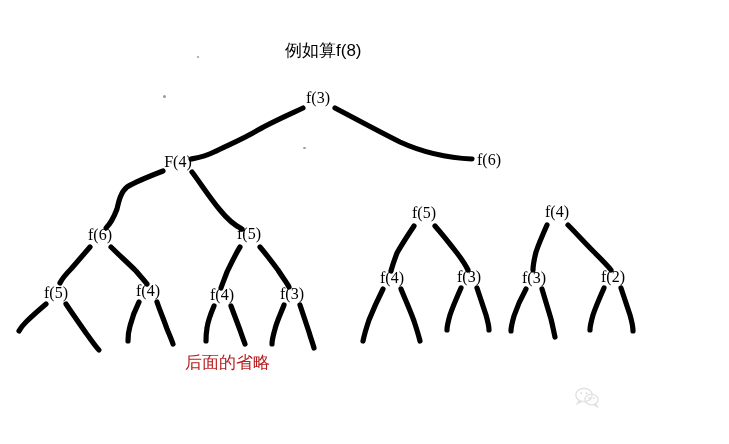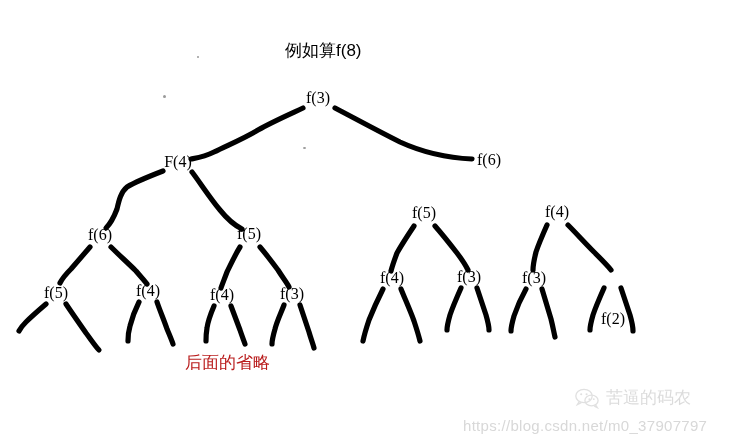--- a/index.html
+++ b/index.html
@@ -175,37 +175,35 @@
   <div class="node-label" style="left:424px; top:213px;">f(5)</div>
   <div class="node-label" style="left:557px; top:212px;">f(4)</div>
 
   <div class="node-label" style="left:56px; top:293px;">f(5)</div>
   <div class="node-label" style="left:148px; top:291px;">f(4)</div>
   <div class="node-label" style="left:222px; top:295px;">f(4)</div>
   <div class="node-label" style="left:292px; top:294px;">f(3)</div>
   <div class="node-label" style="left:392px; top:278px;">f(4)</div>
   <div class="node-label" style="left:469px; top:277px;">f(3)</div>
   <div class="node-label" style="left:534px; top:278px;">f(3)</div>
-  <div class="node-label" style="left:613px; top:277px;margin-top:42px;">f(2)</div>
+  <div class="node-label" style="left:613px; top:277px;">f(2)</div>
 
   <div class="caption-text">后面的省略</div>
 
   <div class="wm-brand">
     <svg class="wm-logo" viewBox="0 0 26 22" aria-hidden="true">
       <g fill="none" stroke="#9a9a9a" stroke-width="1.3">
         <ellipse cx="10" cy="9" rx="8.2" ry="6.6"></ellipse>
         <path d="M5.5,14.2 L3.4,17.6 L7.2,15.6"></path>
         <ellipse cx="17.5" cy="13.5" rx="6.6" ry="5.4"></ellipse>
         <path d="M21.5,17.8 L23.3,20.6 L20.2,19.1"></path>
       </g>
       <g fill="#9a9a9a">
         <circle cx="7.2" cy="7.2" r="1.05"></circle>
         <circle cx="12.6" cy="7.2" r="1.05"></circle>
         <circle cx="15.3" cy="12.2" r="0.9"></circle>
         <circle cx="19.8" cy="12.2" r="0.9"></circle>
       </g>
     </svg>
-    <span class="wm-brand-text">苦逼的码农</span>
   </div>
 
-  <div class="wm-url">https://blog.csdn.net/m0_37907797</div>
 
 </div>
 
 </body></html>

